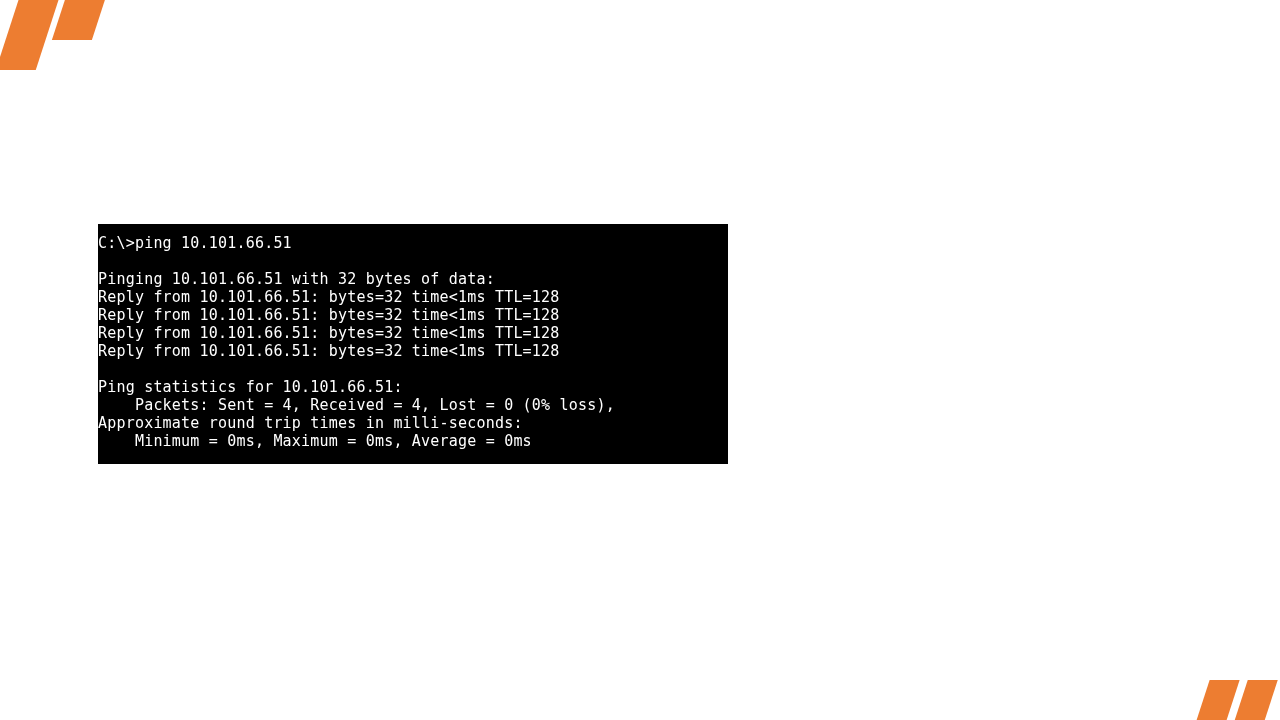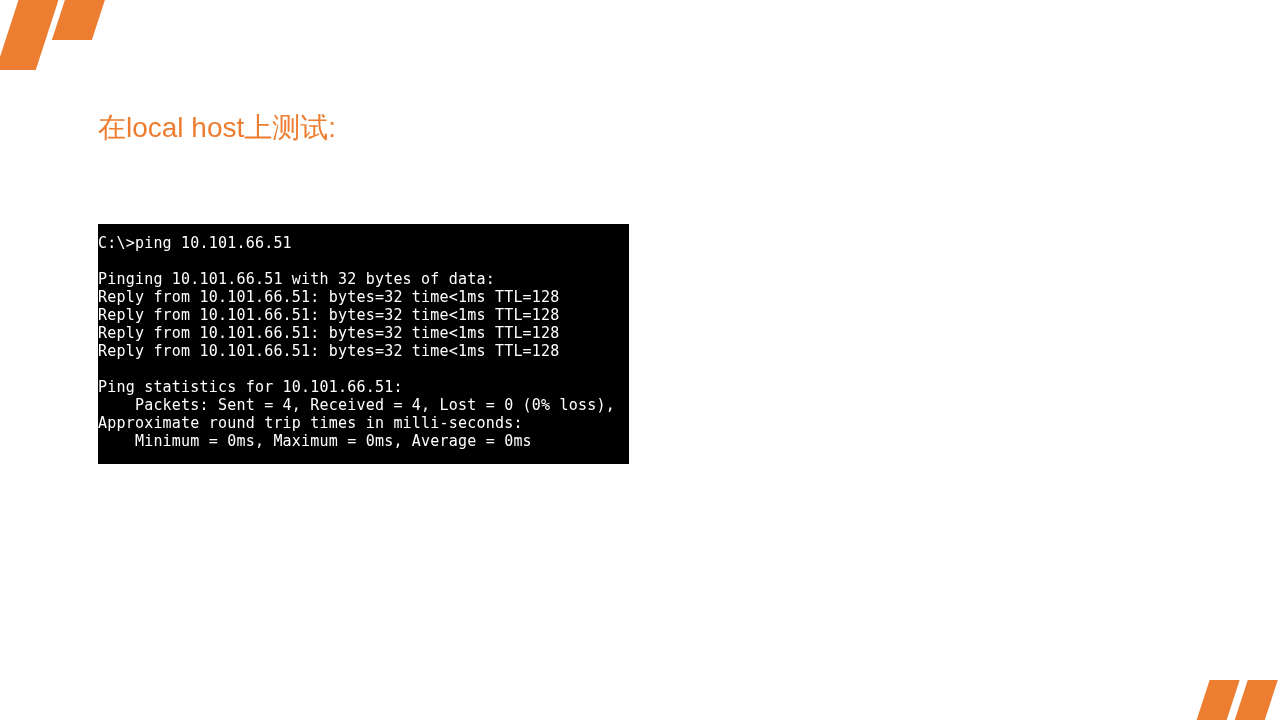--- a/index.html
+++ b/index.html
@@ -52,41 +52,40 @@
     color: #ed7d31;
     font-size: 28px;
     font-weight: 400;
     line-height: 1.25;
   }
 
   .terminal {
     position: absolute;
     top: 224px;
     left: 98px;
-    width: 531px;
+    width: 630px;
     background: #000;
     color: #fff;
     font-family: "NSimSun", "SimSun", "Consolas", monospace;
     font-size: 15px;
     line-height: 18px;
     padding: 10px 0 14px 0;
     white-space: pre;
     letter-spacing: 0.2px;
   }
 </style>
 </head>
 <body>
 
 <div class="deco-tl-1"></div>
 <div class="deco-tl-2"></div>
 <div class="deco-br-1"></div>
 <div class="deco-br-2"></div>
 
 <div class="title">
-  <div>在local host上测试:</div>
 </div>
 
 <div class="terminal" id="terminal">C:\&gt;ping 10.101.66.51
 
 Pinging 10.101.66.51 with 32 bytes of data:
 Reply from 10.101.66.51: bytes=32 time&lt;1ms TTL=128
 Reply from 10.101.66.51: bytes=32 time&lt;1ms TTL=128
 Reply from 10.101.66.51: bytes=32 time&lt;1ms TTL=128
 Reply from 10.101.66.51: bytes=32 time&lt;1ms TTL=128
 

